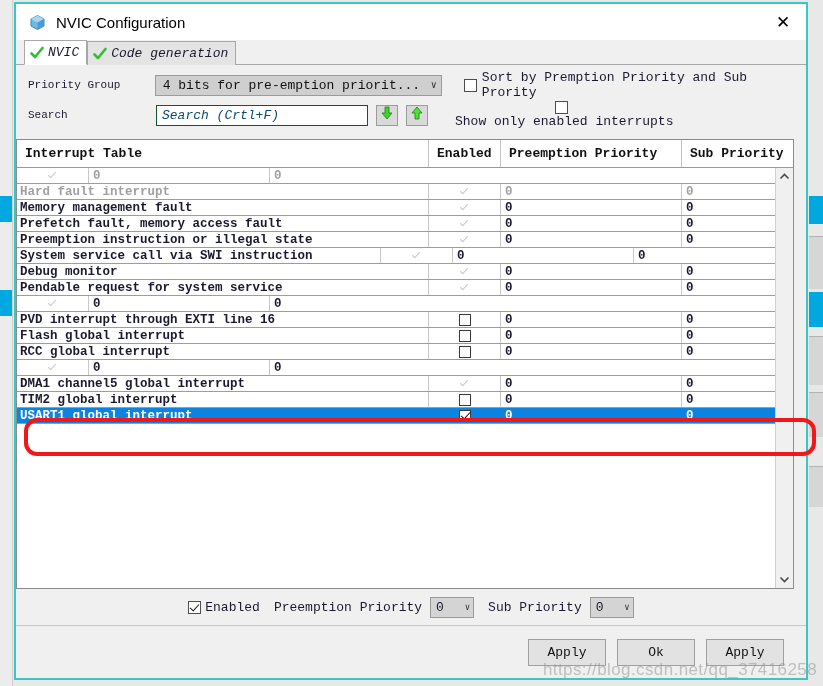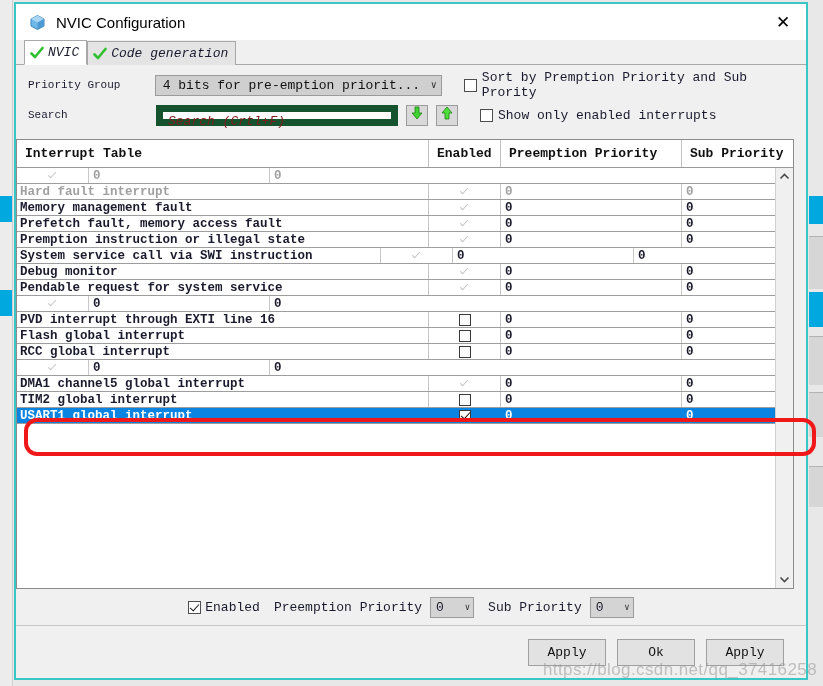--- a/index.html
+++ b/index.html
@@ -136,29 +136,29 @@
     padding: 0 4px 0 5px;
     box-sizing: border-box;
     font-size: 13px;
     cursor: pointer;
     color: #111;
   }
   #priority-combo { width: 290px; padding-left: 7px; }
   .combo .chev { font-size: 10px; color: #333; margin-left: 6px; }
 
   .searchbox {
-    width: 242px; height: 21px;
+    width: 212px; height: 21px;
     background: #fff;
-    border: 7px solid #14532d;
+    border: 1px solid #14532d;
     box-sizing: border-box;
     padding: 0 5px;
     font-family: "Liberation Mono", monospace;
     font-size: 13px;
     font-style: italic;
-    color: #7f1d1d;
+    color: #0c4a6e;
     line-height: 19px;
   }
   .arrow-btn {
     width: 22px; height: 21px;
     background: #d9d9d9;
     border: 1px solid #9b9b9b;
     margin-left: 8px;
     display: flex; align-items: center; justify-content: center;
     cursor: pointer;
     box-sizing: border-box;
@@ -436,21 +436,21 @@
             </svg>
         </span>
       </div>
       <div class="arrow-btn">
         <span>
           <svg width="14" height="14" viewBox="0 0 14 14">
               <polygon points="5,13 9,13 9,7 12,7 7,1 2,7 5,7" fill="#4de03a" stroke="#1f7f14" stroke-width="0.8"></polygon>
             </svg>
         </span>
       </div>
-      <div class="cbgroup" style="margin-left:22px;">
+      <div class="cbgroup" style="margin-left:22px;flex-direction:column;">
         <span class="cb"></span>
         <span class="cb-label">Show only enabled interrupts</span>
       </div>
     </div>
   </div>
 
   <div id="table-wrap">
     <div id="thead">
       <div class="th" style="width:412px;">Interrupt Table</div>
       <div class="th" style="width:72px;">Enabled</div>
@@ -484,21 +484,21 @@
           </div>
           <div class="trow-d">
             <div class="td c-name" style="width: 412px;">Prefetch fault, memory access fault</div>
             <div class="td c-en" style="width: 72px;">
               <span class="tcb-dim"></span>
             </div>
             <div class="td c-p" style="width: 181px;">0</div>
             <div class="td c-p" style="flex: 1 1 auto; border-right: none;">0</div>
           </div>
           <div class="trow-d">
-            <div class="td c-name" style="width: 412px;">Premption instruction or illegal state</div>
+            <div class="td c-name" style="width: 412px;">Preemption instruction or illegal state</div>
             <div class="td c-en" style="width: 72px;">
               <span class="tcb-dim"></span>
             </div>
             <div class="td c-p" style="width: 181px;">0</div>
             <div class="td c-p" style="flex: 1 1 auto; border-right: none;">0</div>
           </div>
           <div class="trow-d">
             <div class="td c-name" style="width: 364px;">System service call via SWI instruction</div>
             <div class="td c-en" style="width: 72px;">
               <span class="tcb-dim"></span>

